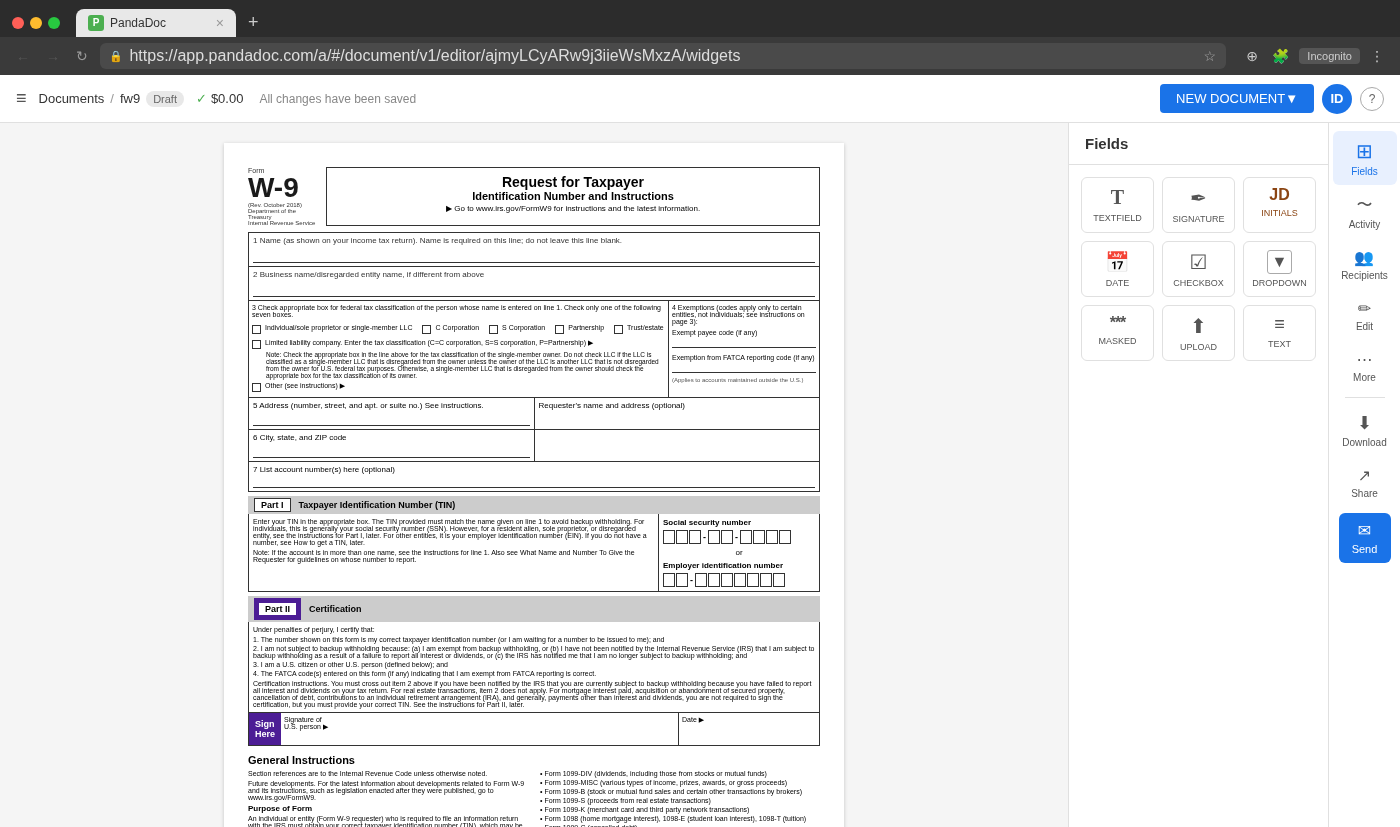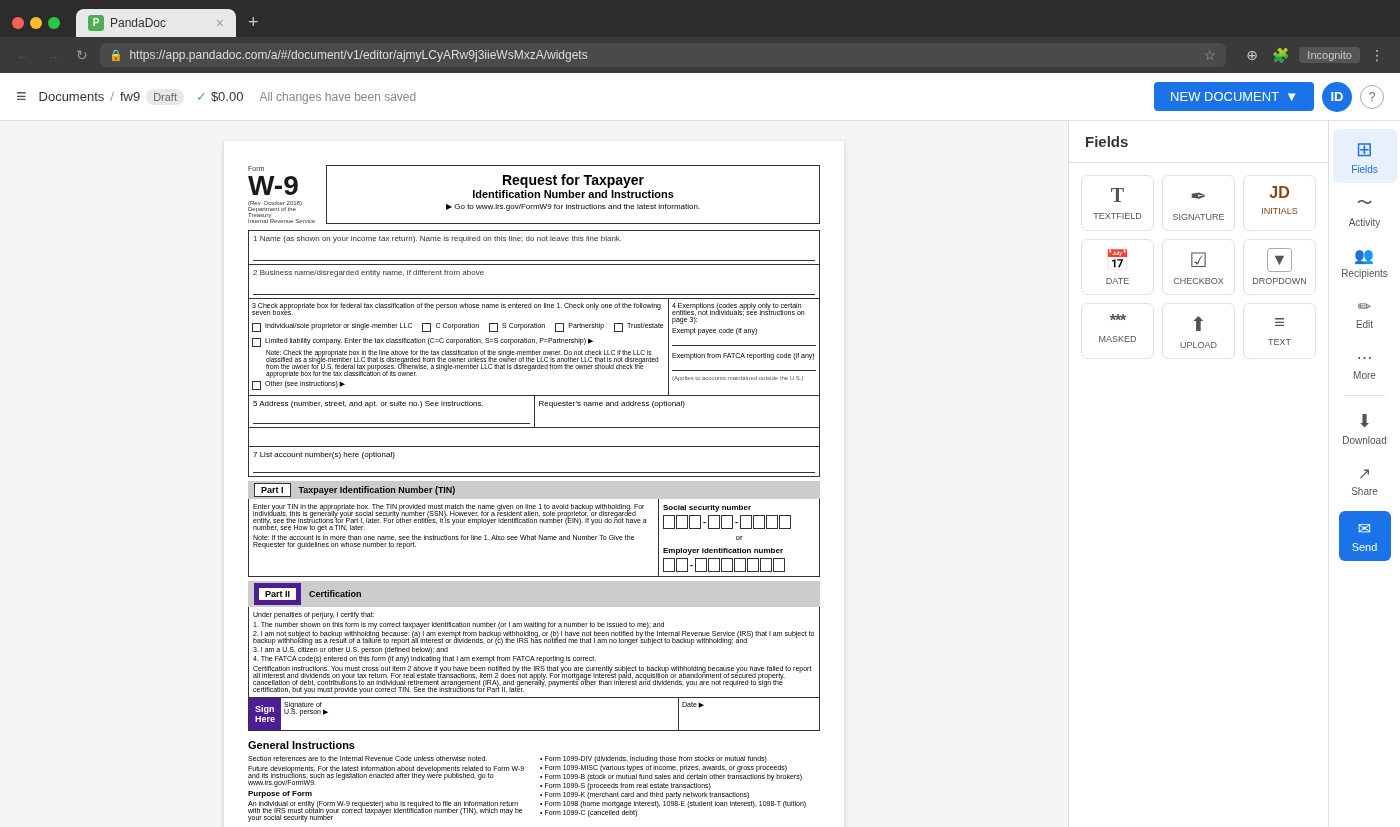--- a/index.html
+++ b/index.html
@@ -20,38 +20,38 @@
     .dot-red { background: #ff5f57; }
     .dot-yellow { background: #febc2e; }
     .dot-green { background: #28c840; }
 
     
     .address-bar { background: #3a3a3a; display: flex; align-items: center; padding: 6px 12px; gap: 8px; }
     .nav-btn { color: #999; font-size: 14px; cursor: pointer; padding: 2px 4px; background: none; border: none; }
     .nav-btn:disabled { color: #555; cursor: default; }
     .url-bar { flex: 1; background: #4a4a4a; border-radius: 6px; padding: 4px 10px; display: flex; align-items: center; gap: 6px; }
     .url-lock { color: #aaa; font-size: 11px; }
-    .url-text { font-size: 12px; color: #ddd; flex: 1; }
+    .url-text { font-size: 16px; color: #ddd; flex: 1; }
     .url-star { color: #aaa; font-size: 14px; }
     .nav-right { display: flex; align-items: center; gap: 6px; margin-left: 8px; }
     .nav-icon { color: #ccc; font-size: 14px; cursor: pointer; padding: 2px 4px; }
     .incognito-badge { background: #555; color: #ccc; font-size: 11px; padding: 2px 8px; border-radius: 4px; }
 
     
     .app-toolbar { background: white; display: flex; align-items: center; padding: 0 16px; height: 48px; border-bottom: 1px solid #e0e0e0; gap: 12px; }
     .menu-icon { font-size: 18px; color: #555; cursor: pointer; }
     .breadcrumb { display: flex; align-items: center; gap: 6px; font-size: 13px; color: #333; }
     .breadcrumb-sep { color: #999; }
     .doc-name { font-weight: 500; }
     .draft-badge { background: #e8e8e8; color: #666; font-size: 11px; padding: 2px 7px; border-radius: 10px; }
     .price { color: #333; font-size: 13px; display: flex; align-items: center; gap: 4px; }
     .price-icon { color: #4CAF50; }
     .saved-text { color: #888; font-size: 12px; margin-left: 4px; }
     .toolbar-right { margin-left: auto; display: flex; align-items: center; gap: 8px; }
-    .new-doc-btn { background: #1a73e8; color: white; border: none; border-radius: 4px; padding: 7px 16px; font-size: 13px; font-weight: 500; cursor: pointer; display: flex; align-items: center; gap: 6px; }
+    .new-doc-btn { background: #1a73e8; color: white; border: none; border-radius: 4px; padding: 7px 16px; font-size: 13px; font-weight: 500; cursor: pointer; display: flex; align-items: center; }
     .user-avatar { width: 30px; height: 30px; border-radius: 50%; background: #1a73e8; color: white; display: flex; align-items: center; justify-content: center; font-size: 13px; font-weight: bold; }
     .help-btn { width: 24px; height: 24px; border-radius: 50%; border: 1.5px solid #aaa; color: #666; font-size: 12px; display: flex; align-items: center; justify-content: center; cursor: pointer; }
 
     
     .main-layout { display: flex; height: calc(827px - 90px); }
 
     
     .doc-area { flex: 1; background: #f5f5f5; overflow-y: auto; display: flex; justify-content: center; padding: 20px 0; }
     .doc-page { background: white; width: 620px; padding: 24px; font-family: Arial, sans-serif; font-size: 9px; box-shadow: 0 1px 4px rgba(0,0,0,0.2); }
 
@@ -245,20 +245,24 @@
       <div class="address-row">
         <div class="address-cell">
           <div>5 Address (number, street, and apt. or suite no.) See instructions.</div>
           <div class="field-line" style="margin-top:6px;"></div>
         </div>
         <div class="address-cell">
           <div>Requester's name and address (optional)</div>
         </div>
       </div>
       <div class="address-row" style="border-top:none;">
+        <div class="address-cell">
+          <div>6 City, state, and ZIP code</div>
+          <div class="field-line" style="margin-top:6px;"></div>
+        </div>
         <div class="address-cell"></div>
       </div>
       <div style="border:1px solid #333; border-top:none; padding:3px 4px; font-size:8px;">
         <div>7 List account number(s) here (optional)</div>
         <div class="field-line" style="margin-top:4px;"></div>
       </div>
 
       <div style="margin-top:4px;">
         <div style="display:flex; background:#ccc; align-items:center; padding:2px 6px; gap:8px;">
           <span style="font-weight:bold; font-size:9px; border:1px solid #333; padding:1px 6px; background:white;">Part I</span>

